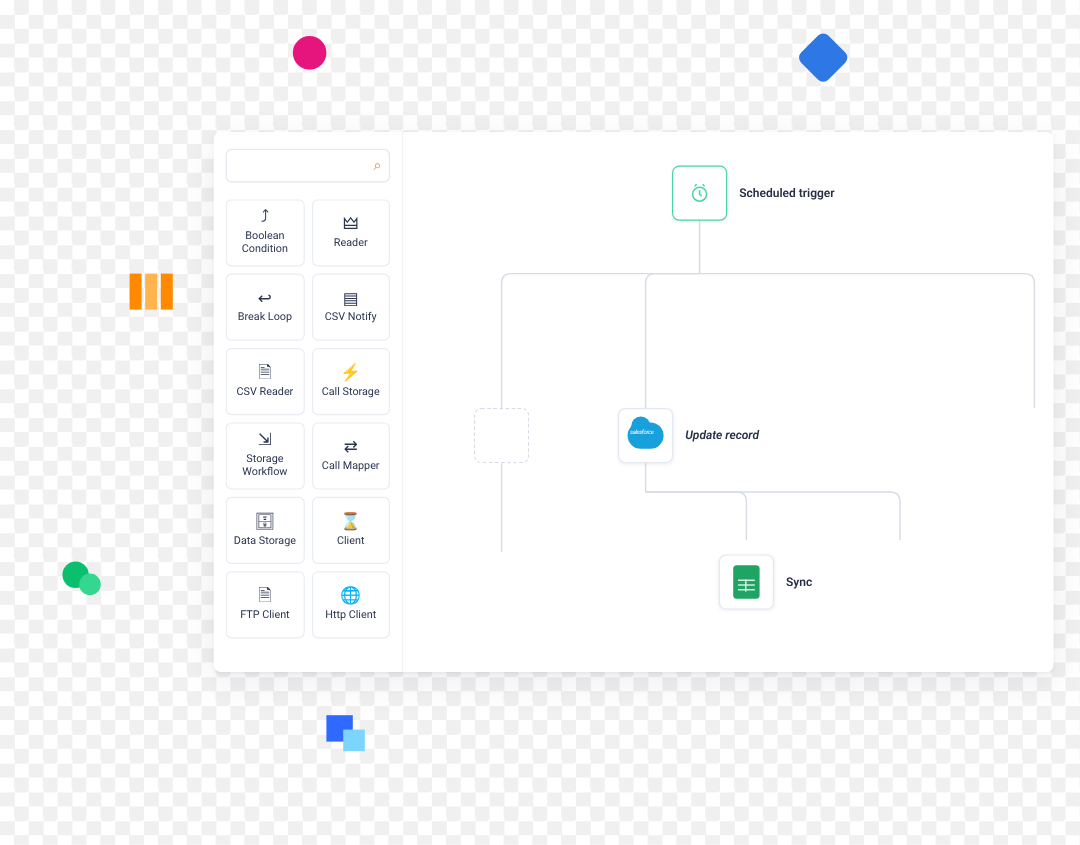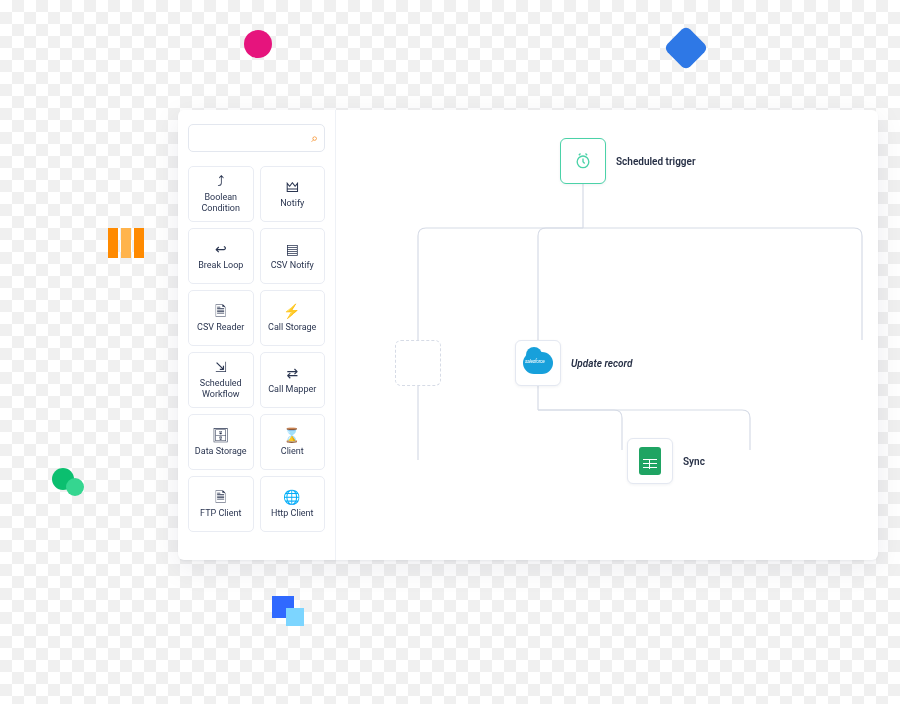--- a/index.html
+++ b/index.html
@@ -158,41 +158,41 @@
       <input type="text" placeholder="" style="">
       <span class="sicon">⌕</span>
     </div>
     <div class="grid2">
       <div class="tile">
         <span class="ticon">⤴</span>
         <span class="tlabel">Boolean Condition</span>
       </div>
       <div class="tile">
         <span class="ticon">🜲</span>
-        <span class="tlabel">Notify</span>
+        <span class="tlabel">Reader</span>
       </div>
       <div class="tile">
         <span class="ticon">↩</span>
         <span class="tlabel">Break Loop</span>
       </div>
       <div class="tile">
         <span class="ticon">▤</span>
         <span class="tlabel">CSV Notify</span>
       </div>
       <div class="tile">
         <span class="ticon">🗎</span>
         <span class="tlabel">CSV Reader</span>
       </div>
       <div class="tile">
         <span class="ticon">⚡</span>
         <span class="tlabel">Call Storage</span>
       </div>
       <div class="tile">
         <span class="ticon">⇲</span>
-        <span class="tlabel">Scheduled Workflow</span>
+        <span class="tlabel">Storage Workflow</span>
       </div>
       <div class="tile">
         <span class="ticon">⇄</span>
         <span class="tlabel">Call Mapper</span>
       </div>
       <div class="tile">
         <span class="ticon">🗄</span>
         <span class="tlabel">Data Storage</span>
       </div>
       <div class="tile">
@@ -239,21 +239,21 @@
 
     <div class="placeholder" style="left:59px; top:230px;"></div>
 
     <div class="node" style="left:179px; top:230px;font-style:italic;">
       <div class="box">
         <div class="sf-cloud"></div>
       </div>
       <span class="nlabel">Update record</span>
     </div>
 
-    <div class="node" style="left:263px; top:328px;margin-left:28px;">
+    <div class="node" style="left:263px; top:352px;">
       <div class="box">
         <div class="gsheet"></div>
       </div>
       <span class="nlabel">Sync</span>
     </div>
 
   </div>
 </div>
 
 </body></html>

